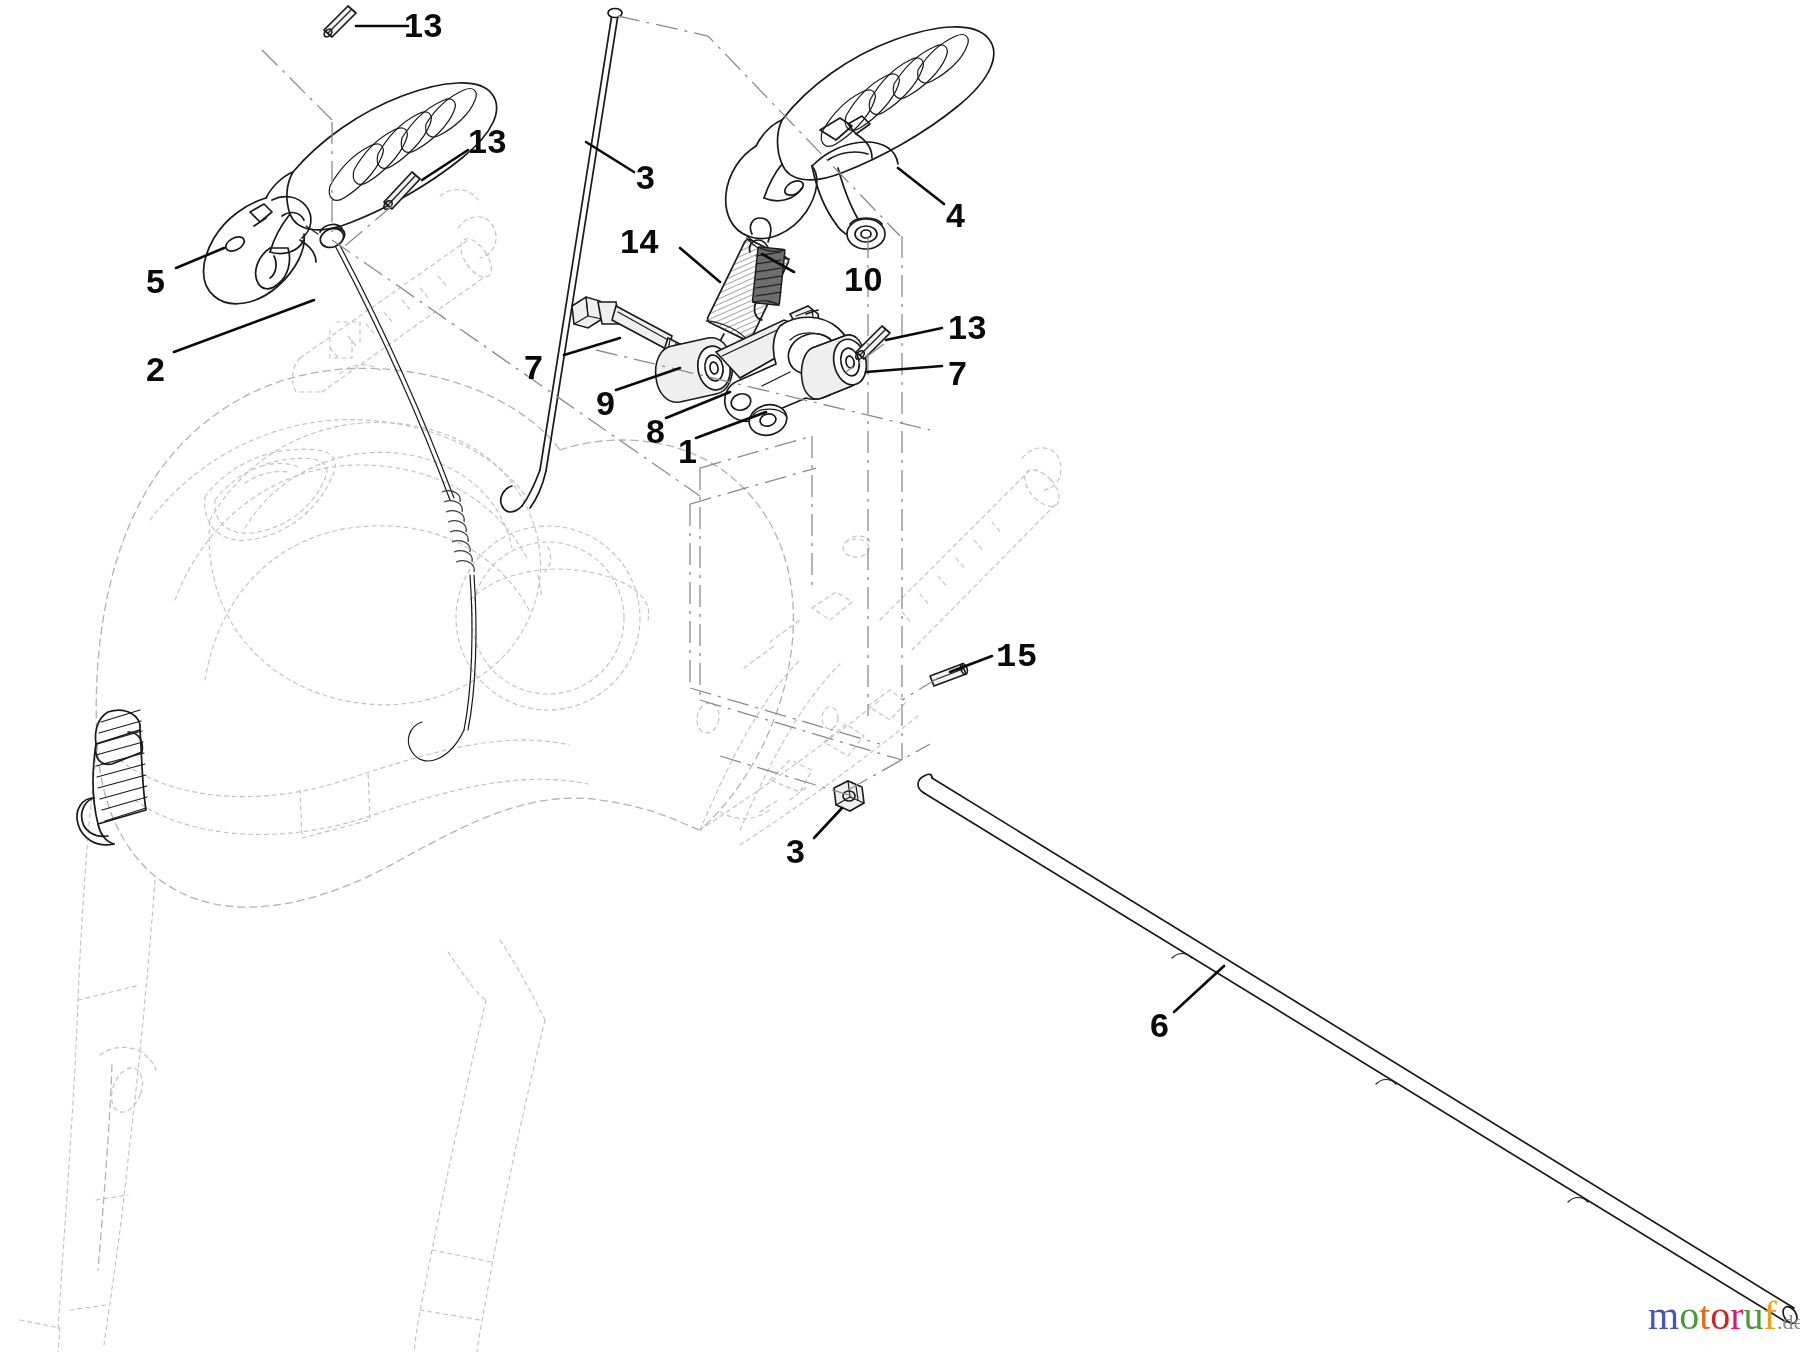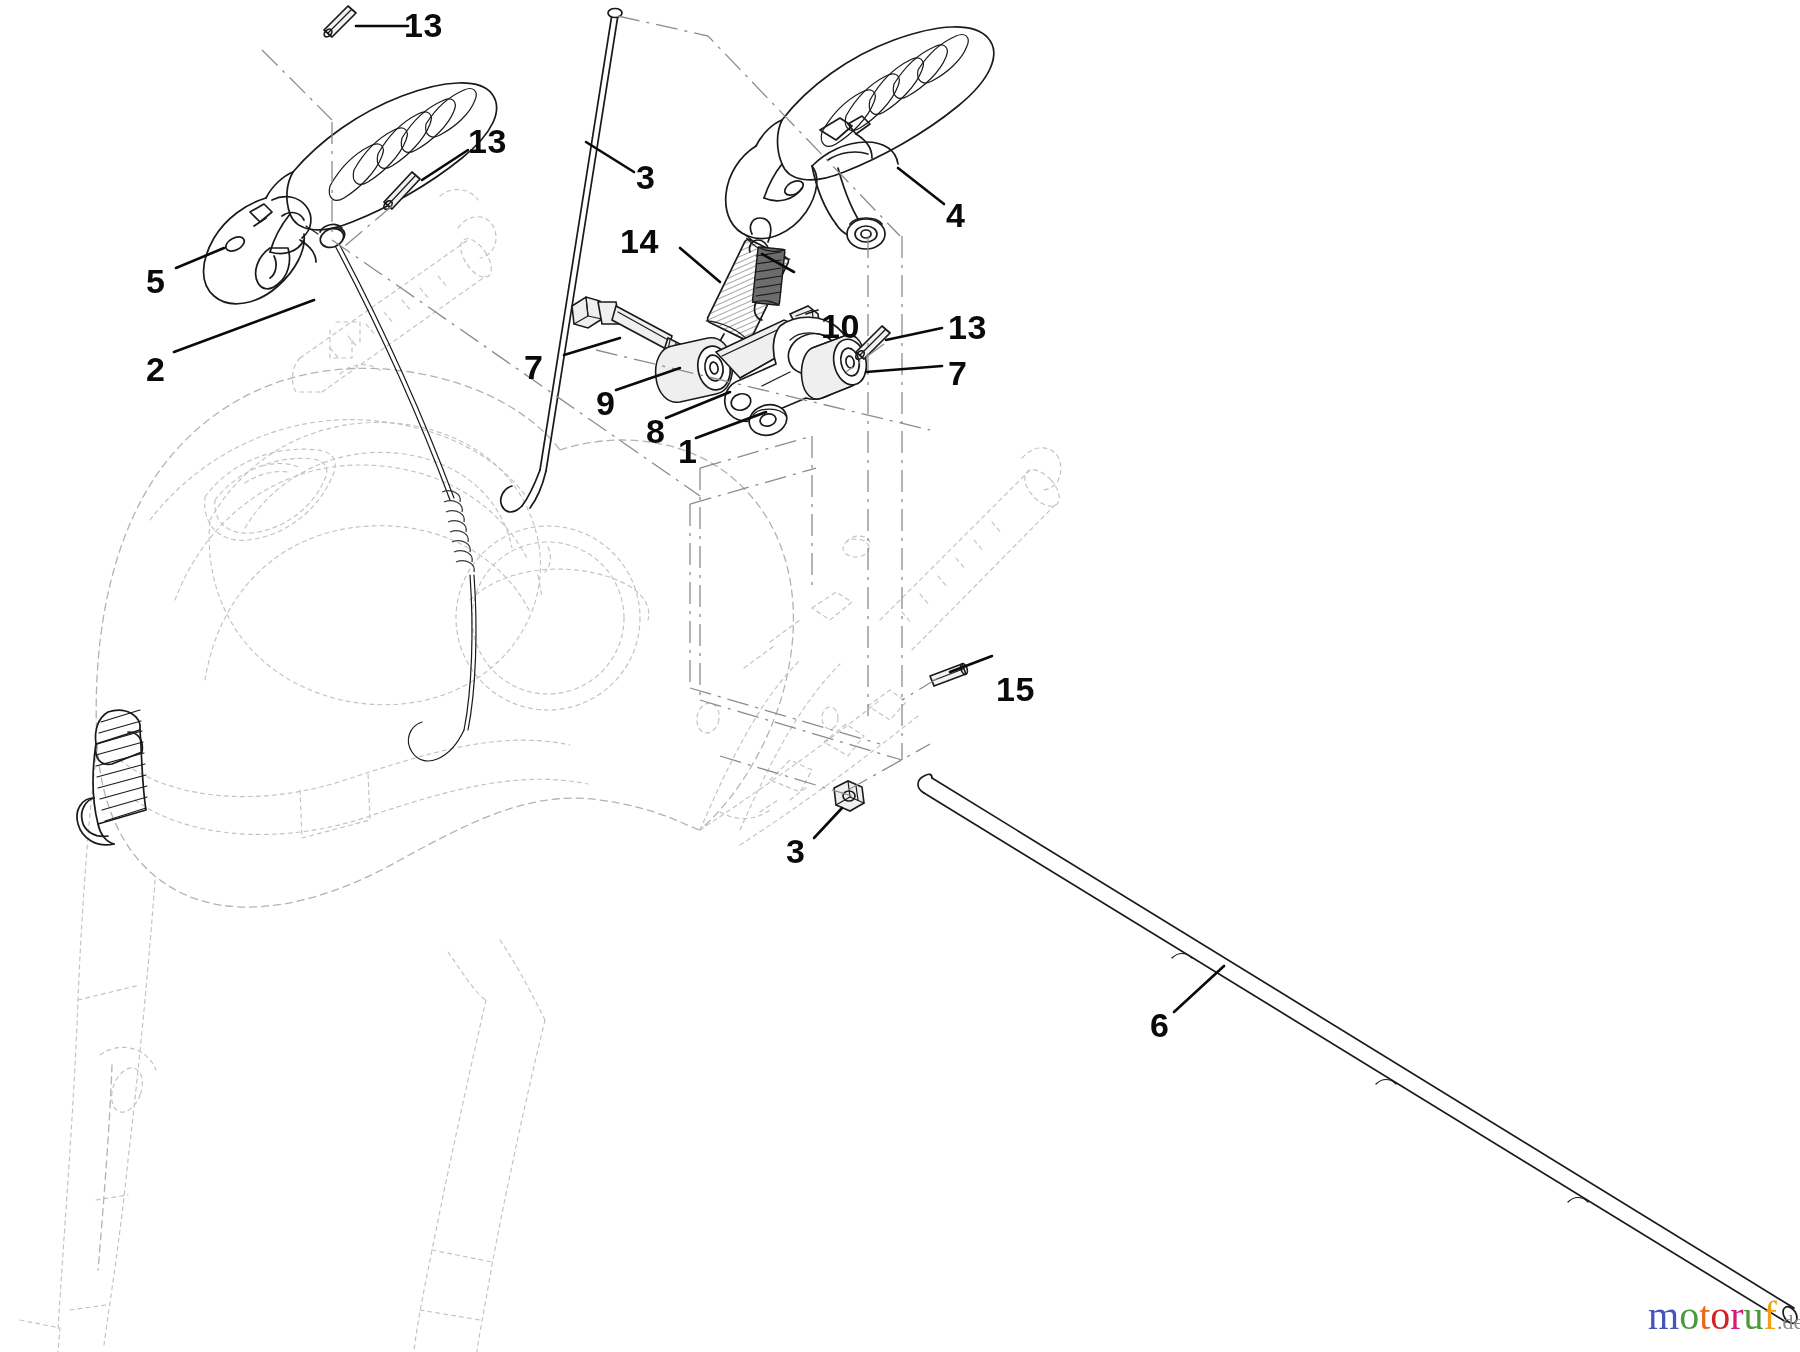--- a/index.html
+++ b/index.html
@@ -466,28 +466,28 @@
     </g>
   </svg>
 
   <div class="callout" style="left:404px;  top:8px;">13</div>
   <div class="callout" style="left:468px;  top:124px;">13</div>
   <div class="callout" style="left:146px;  top:264px;">5</div>
   <div class="callout" style="left:146px;  top:352px;">2</div>
   <div class="callout" style="left:636px;  top:160px;">3</div>
   <div class="callout" style="left:946px;  top:198px;">4</div>
   <div class="callout" style="left:620px;  top:224px;">14</div>
-  <div class="callout" style="left:821px;  top:262px;margin-top:47px;">10</div>
+  <div class="callout" style="left:844px;  top:262px;">10</div>
   <div class="callout" style="left:524px;  top:350px;">7</div>
   <div class="callout" style="left:596px;  top:386px;">9</div>
   <div class="callout" style="left:646px;  top:414px;">8</div>
   <div class="callout" style="left:678px;  top:434px;">1</div>
   <div class="callout" style="left:948px;  top:310px;">13</div>
   <div class="callout" style="left:948px;  top:356px;">7</div>
-  <div class="callout" style="left:996px;  top:672px;">15</div>
+  <div class="callout" style="left:996px;  top:640px;font-family:Liberation Mono, monospace;">15</div>
   <div class="callout" style="left:786px;  top:834px;">3</div>
   <div class="callout" style="left:1150px; top:1008px;">6</div>
 
   <div id="wm">
     <span class="l" style="color:#4455bb">m</span><span class="l" style="color:#4a9a3a">o</span><span class="l" style="color:#e86a18">t</span><span class="l" style="color:#d32020">o</span><span class="l" style="color:#d61a7a">r</span><span class="l" style="color:#4a9a3a">u</span><span class="l" style="color:#f0a010">f</span><span class="de">.de</span>
   </div>
 
 </div>
 
 </body></html>

